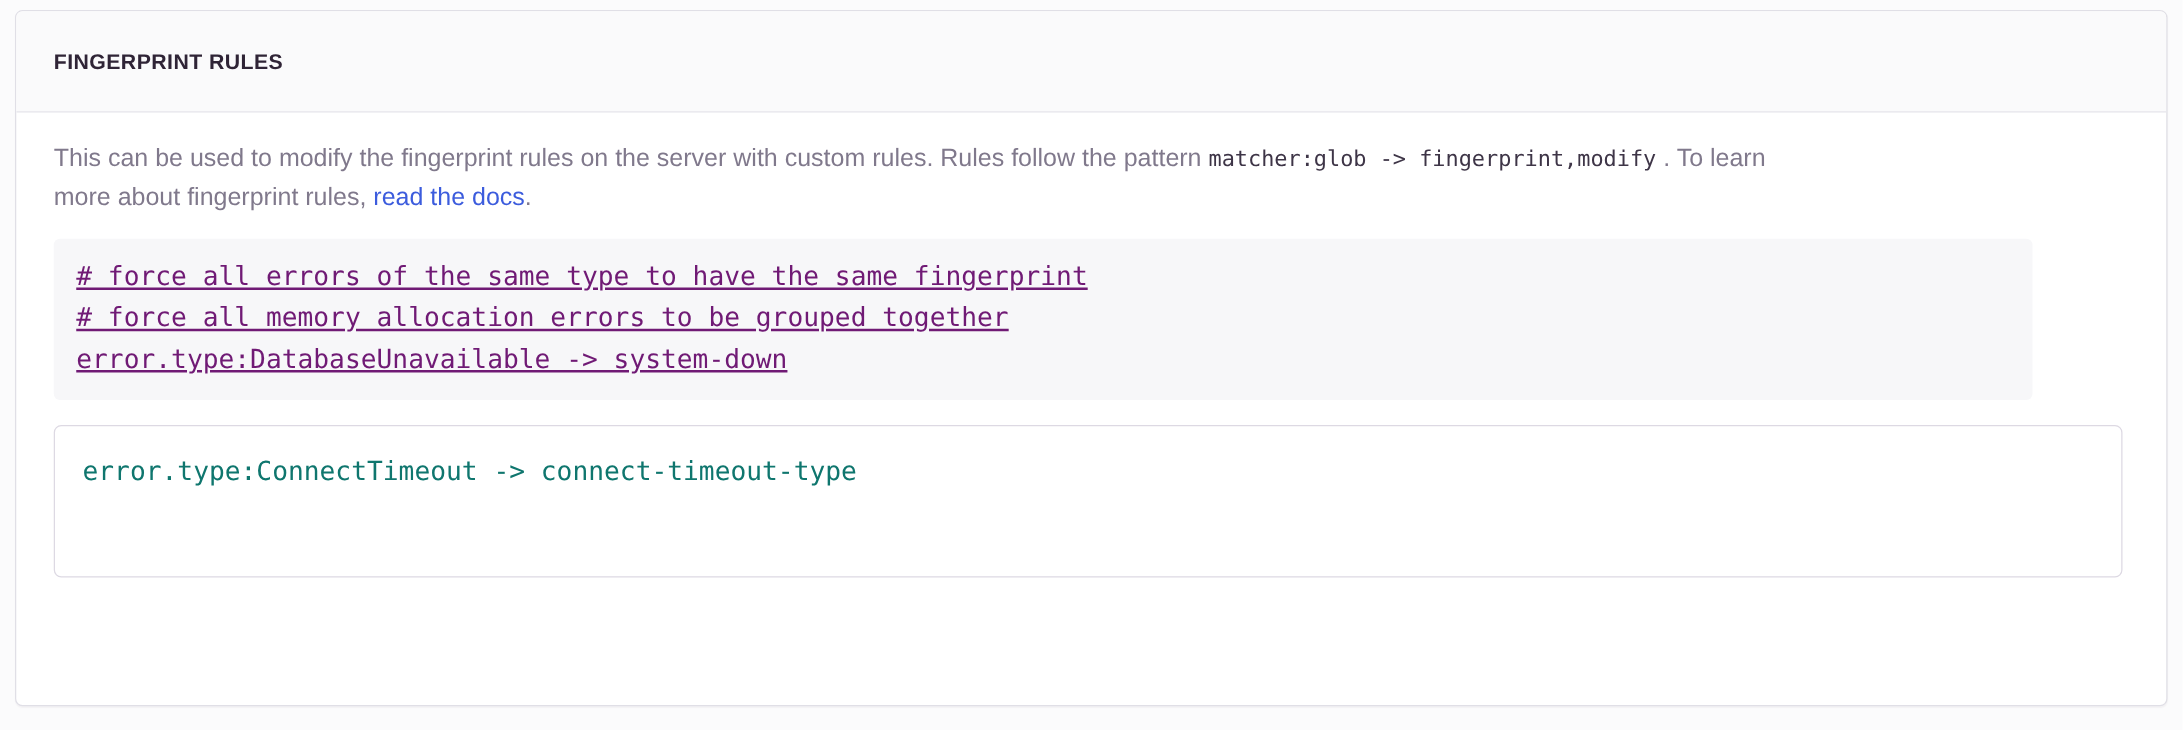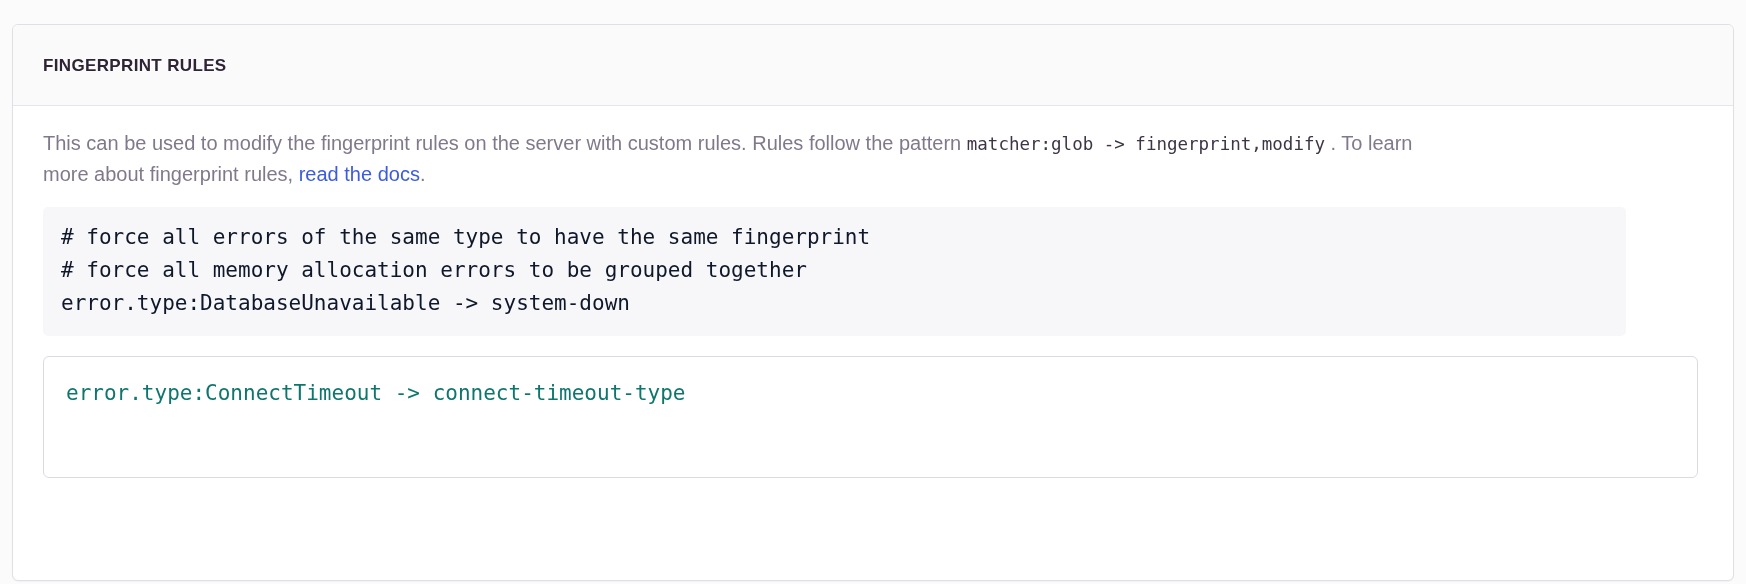--- a/index.html
+++ b/index.html
@@ -11,21 +11,21 @@
     height: 584px;
     background: #fbfbfc;
     font-family: "Liberation Sans", sans-serif;
     -webkit-font-smoothing: antialiased;
     overflow: hidden;
   }
 
   .panel {
     position: absolute;
     left: 12px;
-    top: 24px;
+    top: 8px;
     width: 1722px;
     height: 557px;
     box-sizing: border-box;
     background: #ffffff;
     border: 1px solid #e0dfe6;
     border-radius: 6px;
     box-shadow: 0 1px 1px rgba(43, 34, 51, 0.04);
     overflow: hidden;
   }
 
@@ -78,22 +78,23 @@
     padding: 14px 18px 16px 18px;
     margin: 0 0 20px 0;
     width: 1583px;
     box-sizing: border-box;
   }
 
   .code-line {
     font-family: "DejaVu Sans Mono", "Liberation Mono", monospace;
     font-size: 21px;
     line-height: 33px;
-    color: #0f172a;
+    color: #701a75;
     white-space: pre;
+    text-decoration: underline;
   }
 
   .rules-textarea {
     display: block;
     box-sizing: border-box;
     width: 1655px;
     height: 122px;
     padding: 22px 22px;
     border: 1px solid #ddd9e3;
     border-radius: 6px;

